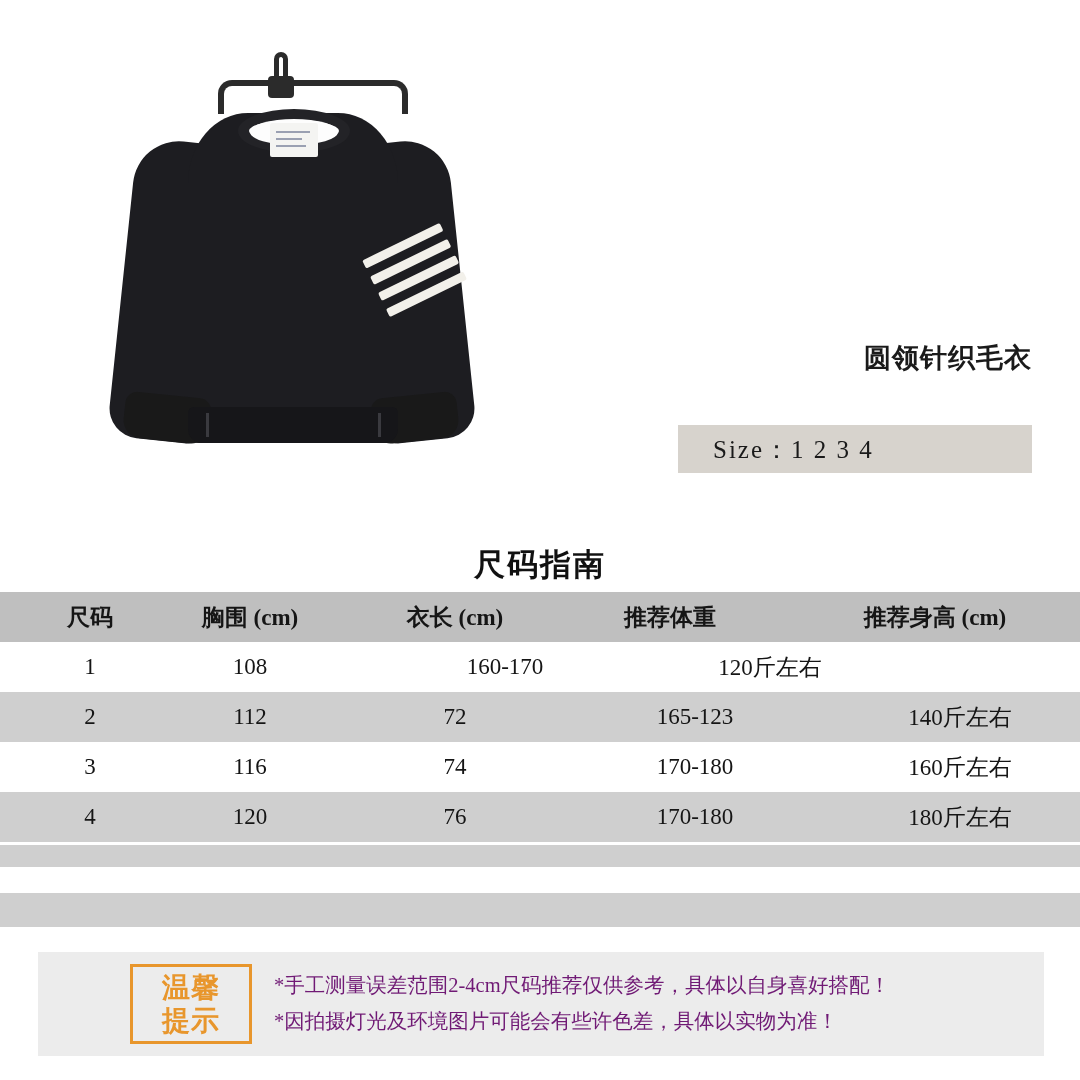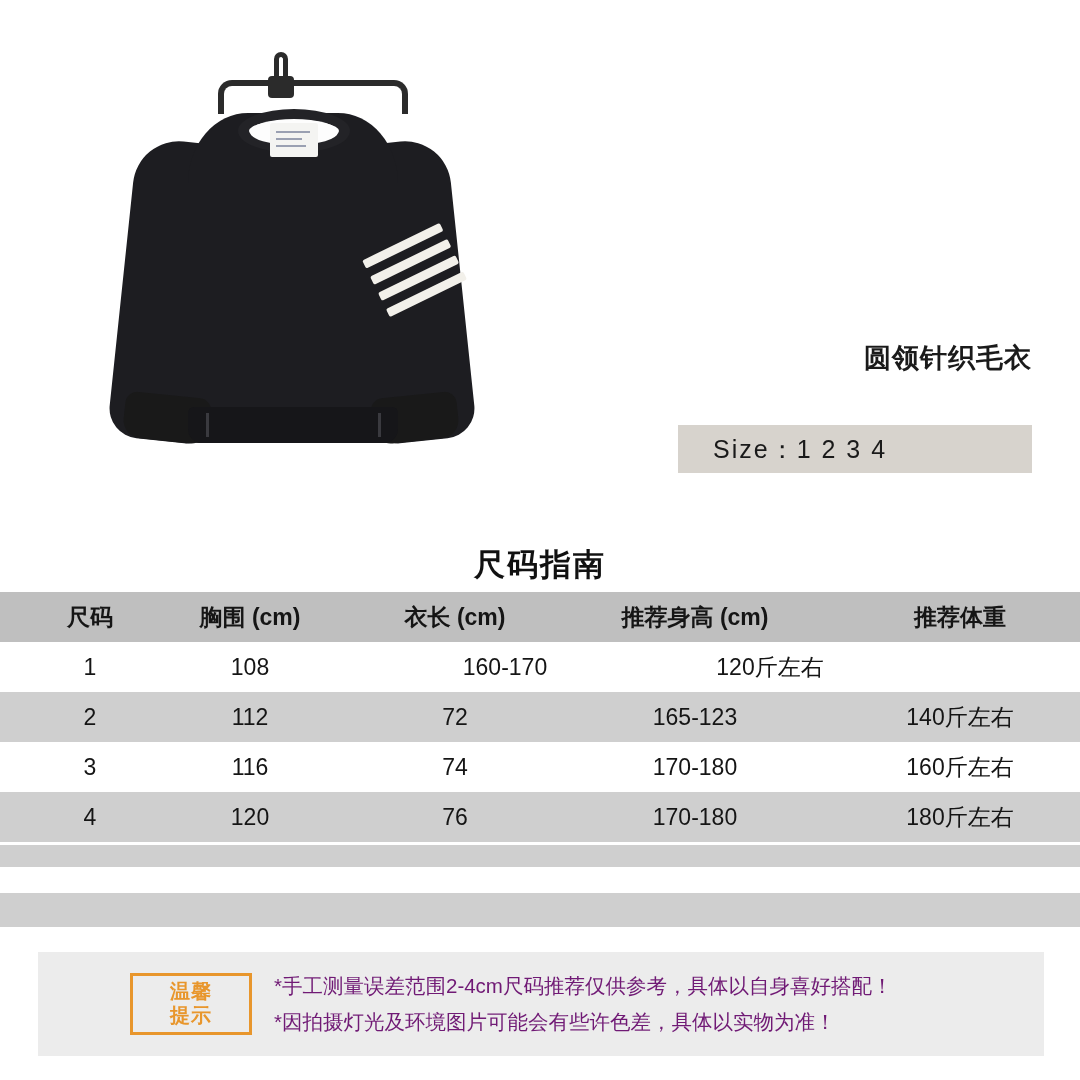--- a/index.html
+++ b/index.html
@@ -8,20 +8,21 @@
     width: 1080px; height: 1080px;
     background: #ffffff;
     font-family: "Liberation Sans", sans-serif;
     overflow: hidden;
   }
   .page {
     position: relative;
     width: 1080px;
     height: 1080px;
     background: #ffffff;
+    font-family: Liberation Serif, serif;
   }
 
   
   .photo-area {
     position: absolute;
     left: 0; top: 0;
     width: 640px; height: 500px;
   }
   .hanger {
     position: absolute;
@@ -202,21 +203,21 @@
     width: 1006px; height: 104px;
     background: #ececec;
     display: flex;
     align-items: center;
   }
   .note-badge {
     width: 122px;
     margin-left: 92px;
     border: 3px solid #e8962c;
     color: #e8962c;
-    font-size: 20px;
+    font-size: 28px;
     font-weight: bold;
     line-height: 1.18;
     text-align: center;
     padding: 4px 0;
     letter-spacing: 1px;
   }
   .note-lines {
     margin-left: 22px;
     color: #701a75;
   }
@@ -270,22 +271,22 @@
     <span>Size：1 2 3 4</span>
   </div>
 
   <div class="guide-title">尺码指南</div>
 
   <div class="table">
     <div class="row header">
       <div class="cell c1">尺码</div>
       <div class="cell c2">胸围 (cm)</div>
       <div class="cell c3">衣长 (cm)</div>
+      <div class="cell c5">推荐体重</div>
       <div class="cell c4">推荐身高 (cm)</div>
-      <div class="cell c5">推荐体重</div>
     </div>
 
     <div class="row odd">
       <div class="cell c1">1</div>
       <div class="cell c2">108</div>
       <div class="cell c4">160-170</div>
       <div class="cell c5">120斤左右</div>
     </div>
 
     <div class="row even">

